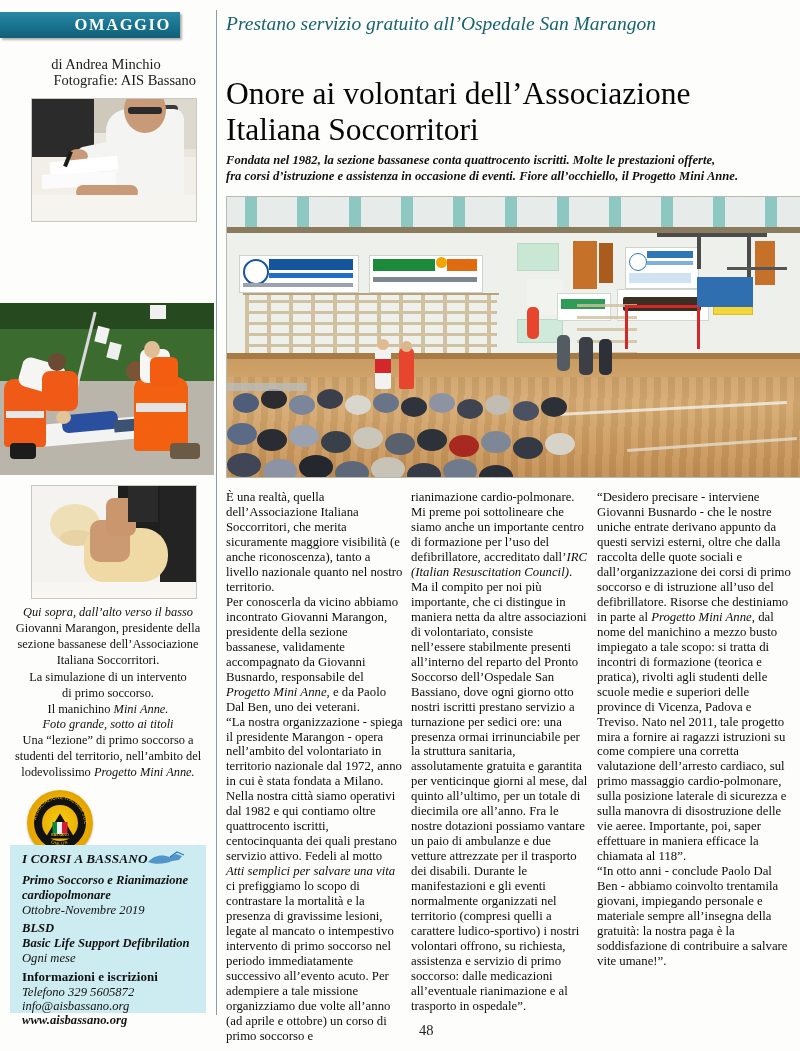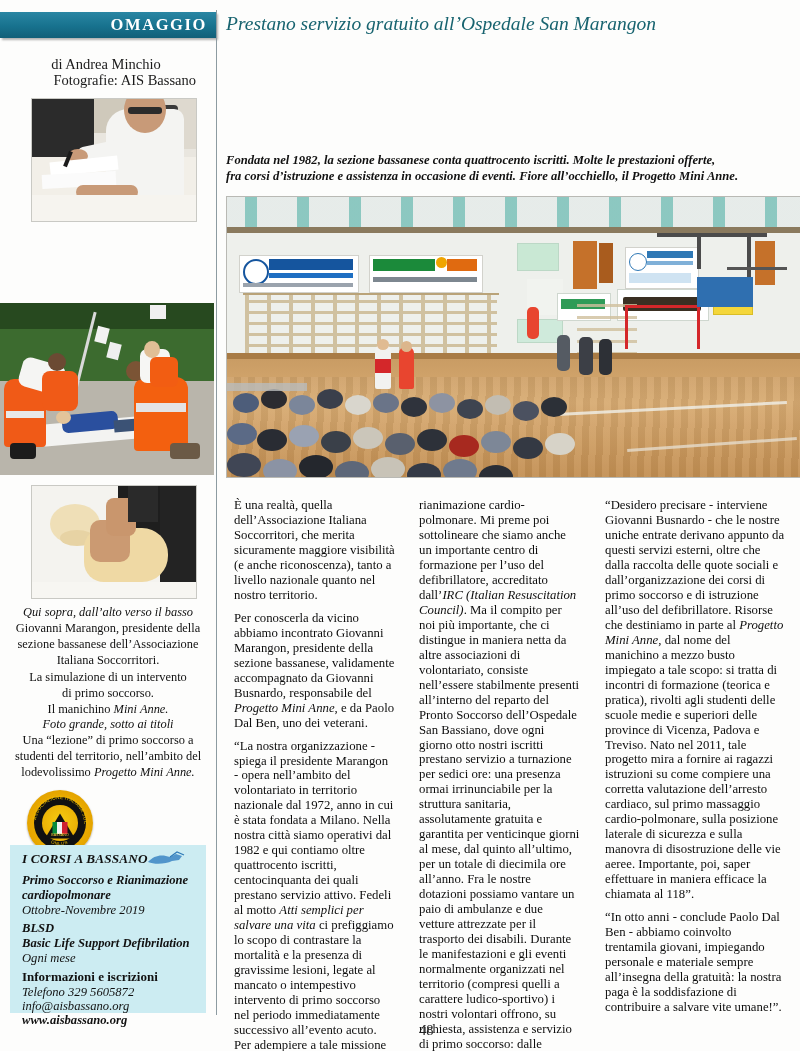--- a/index.html
+++ b/index.html
@@ -20,21 +20,21 @@
   
   .sidebar {
     position: absolute;
     left: 0; top: 0;
     width: 214px;
     height: 1051px;
   }
   .omaggio-bar {
     position: absolute;
     left: 0; top: 12px;
-    width: 216px;
+    width: 180px;
     height: 26px;
     background: linear-gradient(180deg,#2a86a3 0%, #17728e 55%, #125f78 100%);
     box-shadow: 2px 2px 2px rgba(0,0,0,.30);
   }
   .omaggio-bar span {
     position: absolute;
     right: 9px; top: 50%;
     transform: translateY(-50%);
     color: #ffffff;
     font-family: "Liberation Serif", serif;
@@ -193,21 +193,21 @@
   }
   .col {
     position: absolute;
     top: 0;
     width: 177px;
     font-size: 12.75px;
     line-height: 1.175;
     text-align: left;
     color: #0d0d0d;
   }
-  .col p { margin: 8px; }
+  .col p { margin: 0; }
   .col i { font-style: italic; }
   .col-1 { left: 0; }
   .col-2 { left: 185px; }
   .col-3 { left: 371px; width: 196px; }
 
   .pagenum {
     position: absolute;
     left: 193px; top: 1022px;
     font-size: 14.5px;
     color: #222;
@@ -353,20 +353,24 @@
   </div>
 
   <div class="vrule"></div>
 
   <div class="main">
 
     <div class="kicker">
       <span>Prestano servizio gratuito all’Ospedale San Marangon</span><br>
     </div>
 
+    <div class="headline">
+      <span>Onore ai volontari dell’Associazione</span><br>
+      <span>Italiana Soccorritori</span>
+    </div>
 
     <div class="standfirst">
       <span>Fondata nel 1982, la sezione bassanese conta quattrocento iscritti. Molte le prestazioni offerte,</span><br>
       <span>fra corsi d’istruzione e assistenza in occasione di eventi. Fiore all’occhiello, il Progetto Mini Anne.</span>
     </div>
 
     <div class="gym-photo">
 
       <div class="rect" style="left:0;top:0;width:574px;height:30px;background:#d8dedc;"></div>
       <div class="rect" style="left:0;top:0;width:574px;height:30px;background:repeating-linear-gradient(90deg,#e9eeec 0 18px,#7fc4bc 18px 30px,#e9eeec 30px 52px);opacity:.85;"></div>

